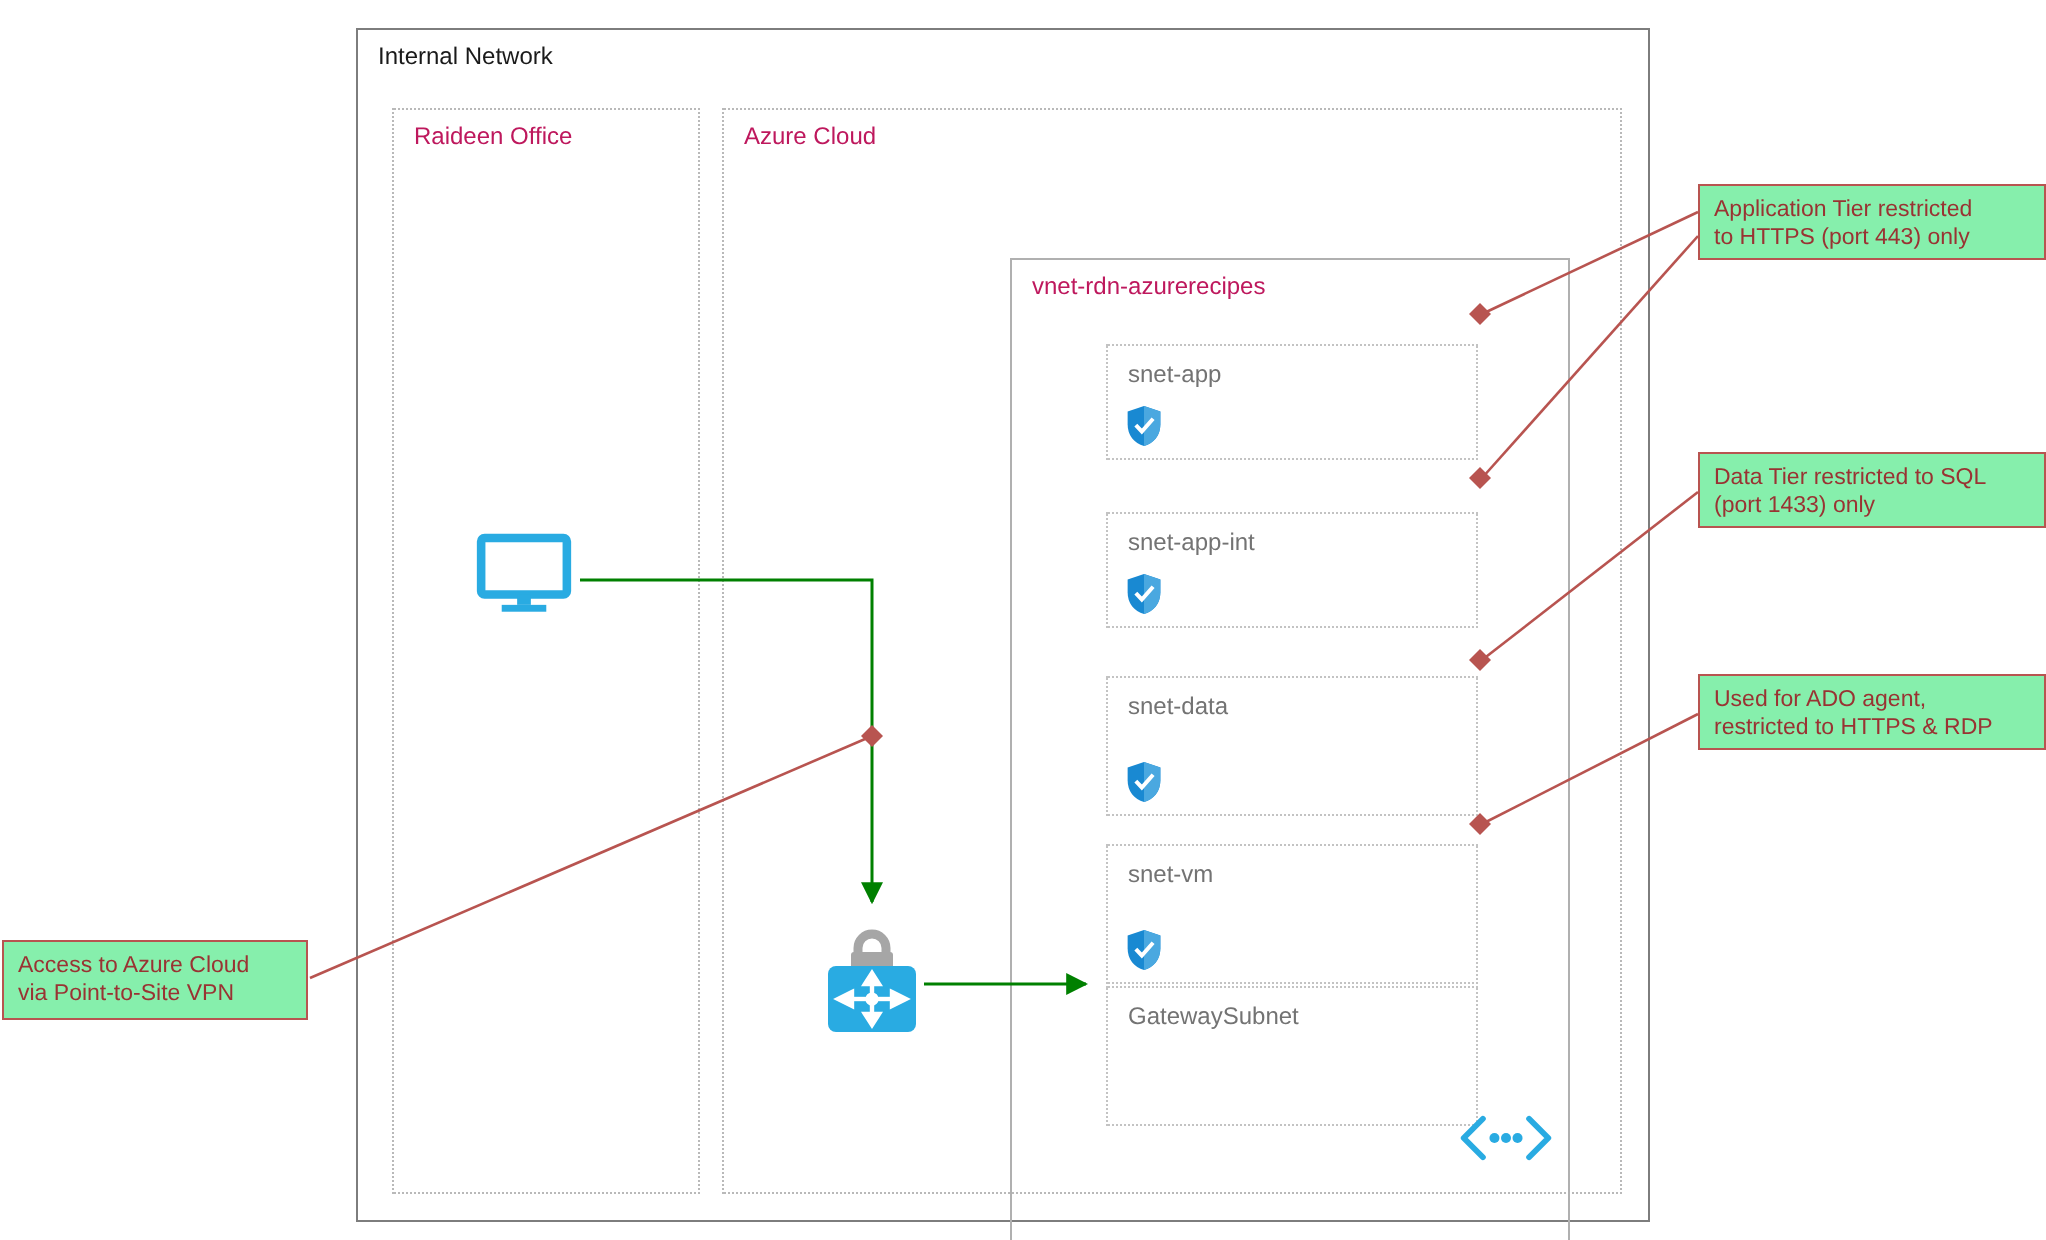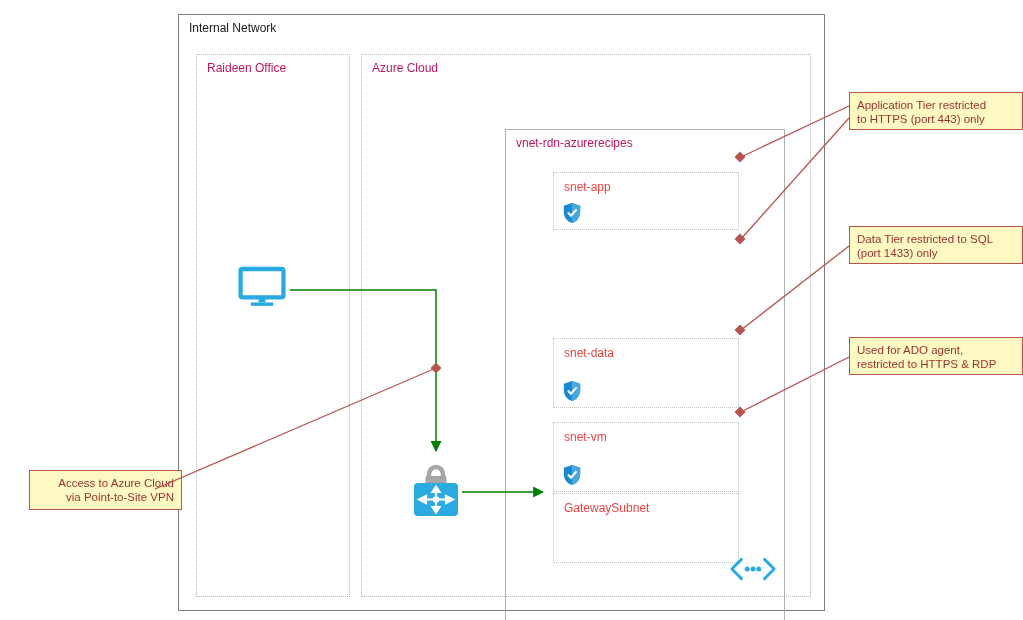--- a/index.html
+++ b/index.html
@@ -8,31 +8,31 @@
     font-family:Liberation Sans, sans-serif;overflow:hidden;padding-left:39px;
   }
   .box{position:absolute;box-sizing:border-box;}
   .solid-box{border:1px solid #7d7d7d;}
   .dotted-box{border:1px dotted #b9b9b9;}
   .vnet-box{border:1px solid #b0b0b0;margin-top:45px;}
   .subnet{position:absolute;box-sizing:border-box;border:1px dotted #c3c3c3;left:47px;width:186px;}
   .box-label{position:absolute;left:10px;top:6px;font-size:12px;white-space:nowrap;}
   .dark-label{color:#1a1a1a;}
   .gray-label{color:#be185d;}
-  .subnet-label{position:absolute;left:10px;top:7px;font-size:12px;color:#ef4444;white-space:nowrap;}
+  .subnet-label{position:absolute;left:10px;top:7px;font-size:12px;color:#737373;white-space:nowrap;}
   .shield{position:absolute;left:8px;bottom:5px;width:20px;height:22px;}
   .icon-abs{position:absolute;}
   .caption{position:absolute;text-align:center;font-size:11.5px;line-height:14px;}
   .caption-dark{color:#1a1a1a;}
   .caption-gray{color:#a2a2a2;}
   .annotation{
     position:absolute;box-sizing:border-box;border:1px solid #b85450;color:#993333;
-    font-size:11.5px;line-height:14px;padding:5px 7px;background:#fef9c3;
+    font-size:11.5px;line-height:14px;padding:5px 7px;background:#86efac;
   }
-  .annotation.centered{text-align:right;margin-left:28px;}
+  .annotation.centered{text-align:left;}
   .overlay{position:absolute;left:0;top:0;pointer-events:none;z-index:6;}
 </style>
 </head>
 <body>
 
 <div class="canvas">
 
   <div class="box solid-box" style="left:178px;top:14px;width:647px;height:597px;">
     <div class="box-label dark-label">Internal Network</div>
   </div>
@@ -50,20 +50,28 @@
 
     <div class="subnet" style="top:42px;height:58px;">
       <div class="subnet-label">snet-app</div>
       <svg class="shield" viewBox="0 0 22 24">
         <path d="M11 1 L20 4 V11 C20 17 16.5 21.5 11 23 C5.5 21.5 2 17 2 11 V4 Z" fill="#1989d2"></path>
         <path d="M11 1 L20 4 V11 C20 17 16.5 21.5 11 23 Z" fill="#4aa8e0"></path>
         <polyline points="6.5,11.5 9.8,15 16,8" fill="none" stroke="#ffffff" stroke-width="2.2"></polyline>
       </svg>
     </div>
 
+    <div class="subnet" style="top:126px;height:58px;">
+      <div class="subnet-label">snet-app-int</div>
+      <svg class="shield" viewBox="0 0 22 24">
+        <path d="M11 1 L20 4 V11 C20 17 16.5 21.5 11 23 C5.5 21.5 2 17 2 11 V4 Z" fill="#1989d2"></path>
+        <path d="M11 1 L20 4 V11 C20 17 16.5 21.5 11 23 Z" fill="#4aa8e0"></path>
+        <polyline points="6.5,11.5 9.8,15 16,8" fill="none" stroke="#ffffff" stroke-width="2.2"></polyline>
+      </svg>
+    </div>
 
     <div class="subnet" style="top:208px;height:70px;text-align:right;">
       <div class="subnet-label">snet-data</div>
       <svg class="shield" viewBox="0 0 22 24">
         <path d="M11 1 L20 4 V11 C20 17 16.5 21.5 11 23 C5.5 21.5 2 17 2 11 V4 Z" fill="#1989d2"></path>
         <path d="M11 1 L20 4 V11 C20 17 16.5 21.5 11 23 Z" fill="#4aa8e0"></path>
         <polyline points="6.5,11.5 9.8,15 16,8" fill="none" stroke="#ffffff" stroke-width="2.2"></polyline>
       </svg>
     </div>
 

